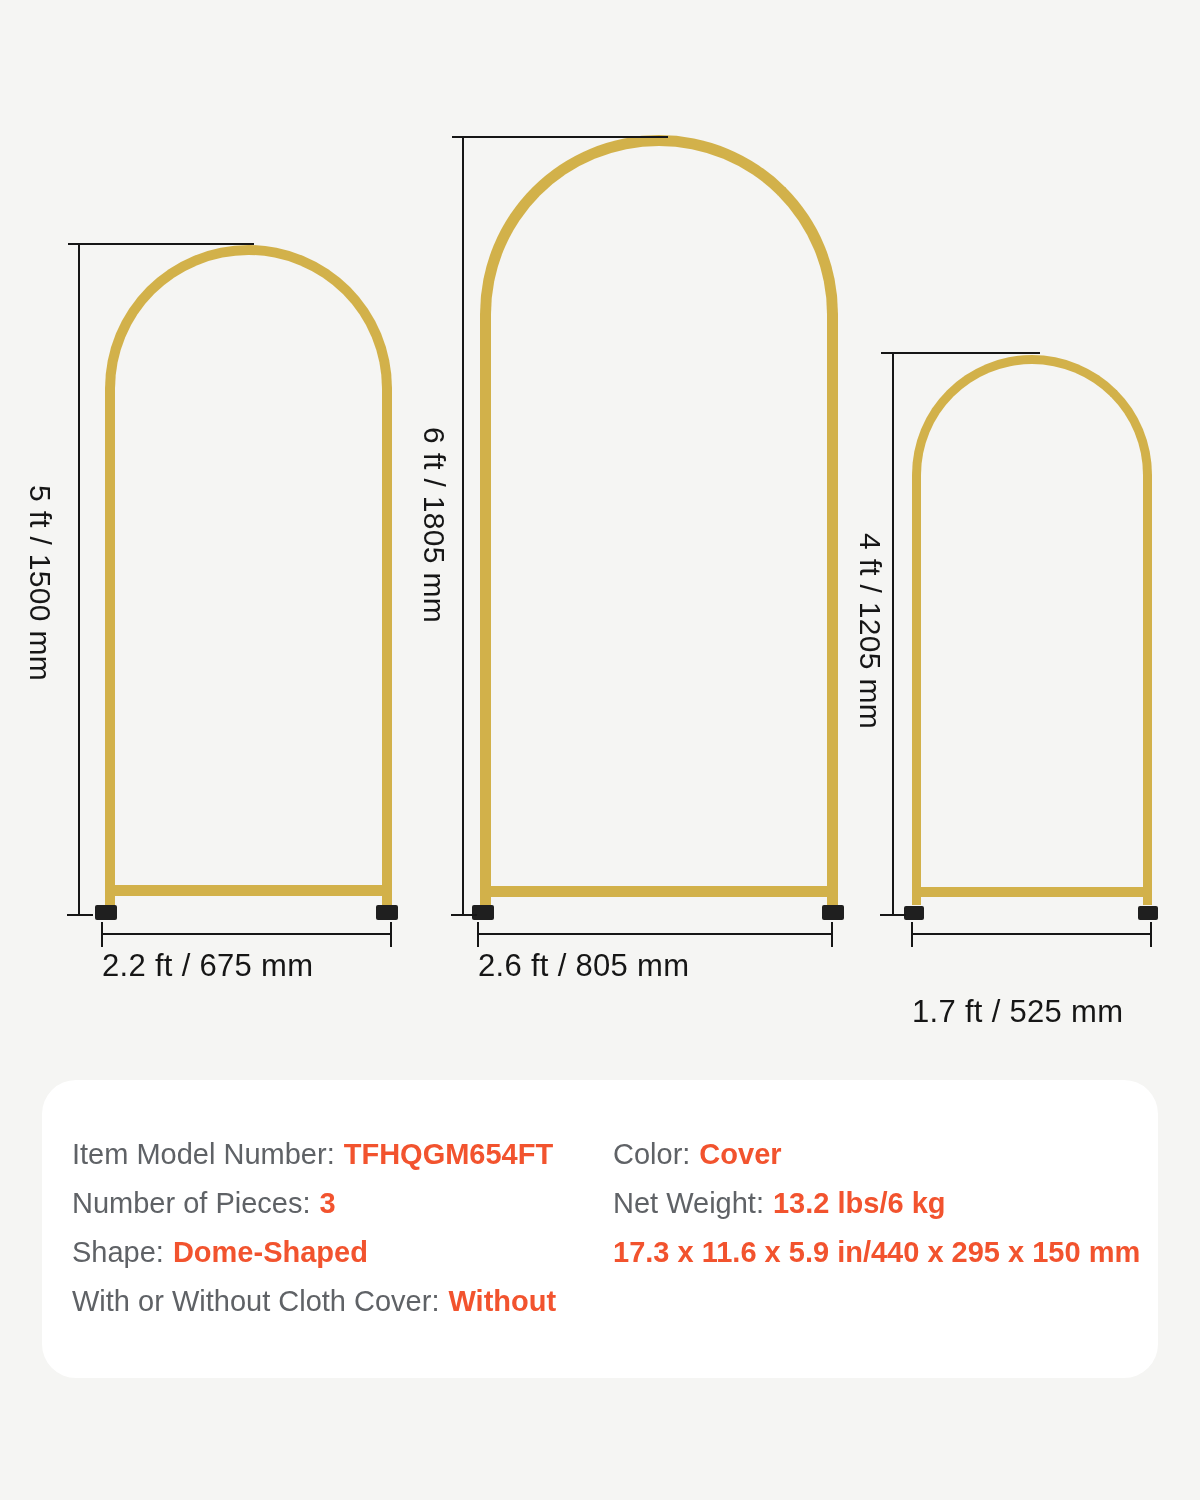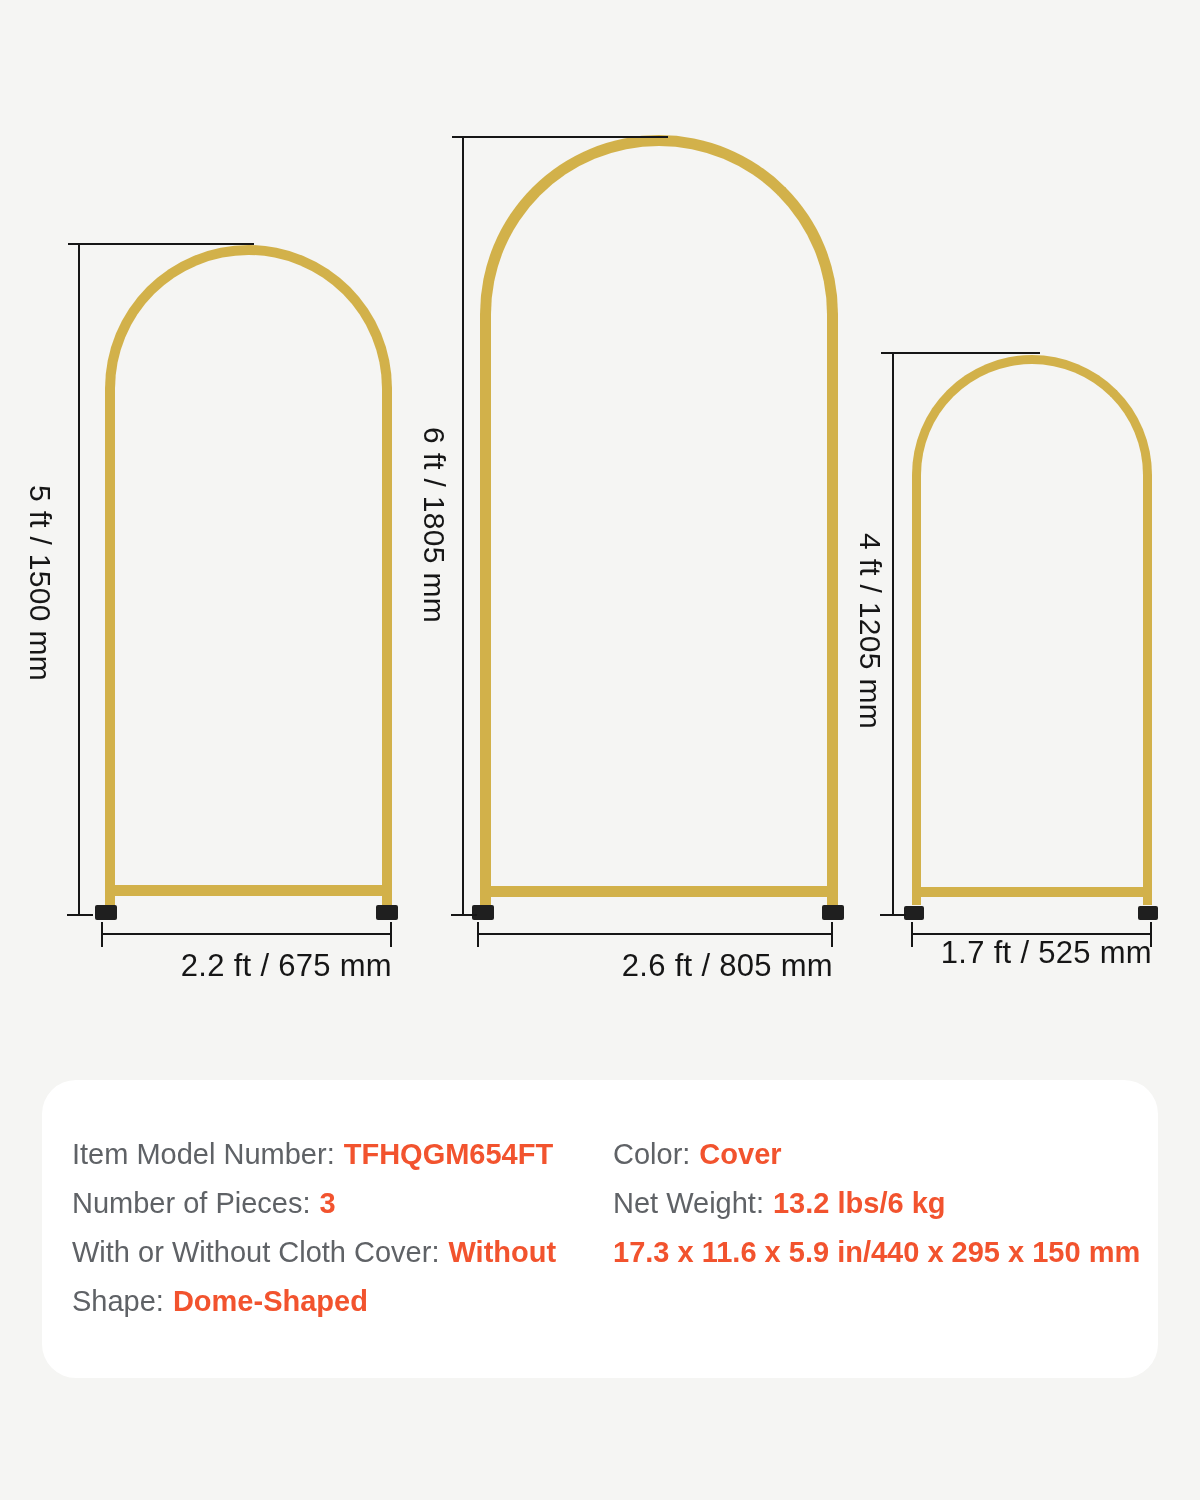--- a/index.html
+++ b/index.html
@@ -79,26 +79,26 @@
     transform:rotate(90deg);
     letter-spacing:0.3px;
   }
   .vl-1 { left:-74px; top:567px; }
   .vl-2 { left:320px; top:509px; }
   .vl-3 { left:756px; top:615px; }
 
   .hlabel {
     position:absolute;
     font-size:31px; font-weight:500; color:var(--ink);
-    text-align:right; white-space:nowrap;
+    text-align:left; white-space:nowrap;
     letter-spacing:0.3px;
   }
   .hl-1 { left:102px; top:948px; width:290px; }
   .hl-2 { left:478px; top:948px; width:355px; }
-  .hl-3 { left:912px; top:935px; width:240px; }
+  .hl-3 { left:912px; top:994px; width:240px; }
 
   
   .spec-card {
     position:absolute;
     left:42px; top:1080px; width:1116px; height:298px;
     background:var(--card);
     border-radius:34px;
   }
   .spec-col { position:absolute; top:50px; }
   .col-left  { left:30px; }
@@ -161,24 +161,24 @@
 
   <div class="spec-card">
     <div class="spec-col col-left">
       <div class="spec-row">
         <span class="spec-label">Item Model Number:</span><span class="spec-value">TFHQGM654FT</span>
       </div>
       <div class="spec-row">
         <span class="spec-label">Number of Pieces:</span><span class="spec-value">3</span>
       </div>
       <div class="spec-row">
-        <span class="spec-label">With or Without Cloth Cover:</span><span class="spec-value">Without</span>
+        <span class="spec-label">Shape:</span><span class="spec-value">Dome-Shaped</span>
       </div>
       <div class="spec-row">
-        <span class="spec-label">Shape:</span><span class="spec-value">Dome-Shaped</span>
+        <span class="spec-label">With or Without Cloth Cover:</span><span class="spec-value">Without</span>
       </div>
     </div>
     <div class="spec-col col-right">
       <div class="spec-row">
         <span class="spec-label">Color:</span><span class="spec-value">Cover</span>
       </div>
       <div class="spec-row">
         <span class="spec-label">Net Weight:</span><span class="spec-value">13.2 lbs/6 kg</span>
       </div>
       <div class="spec-row">

